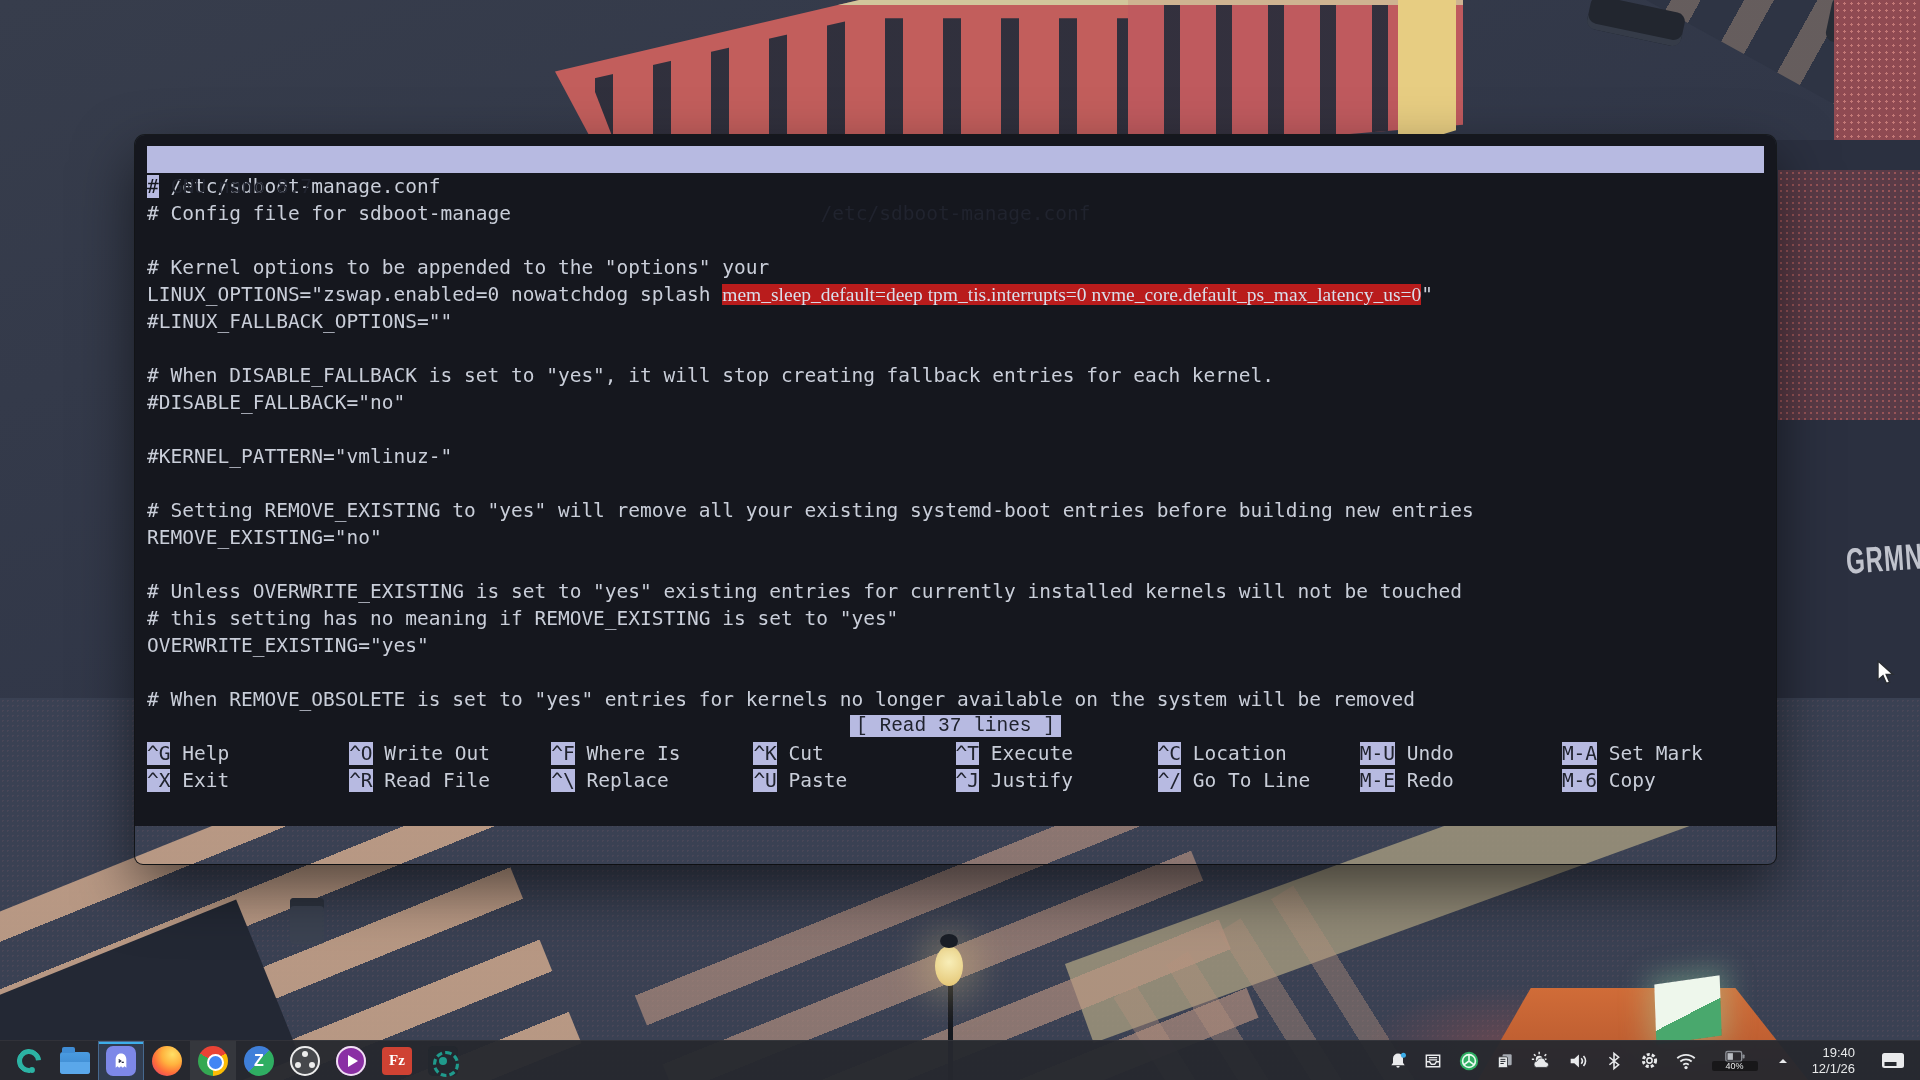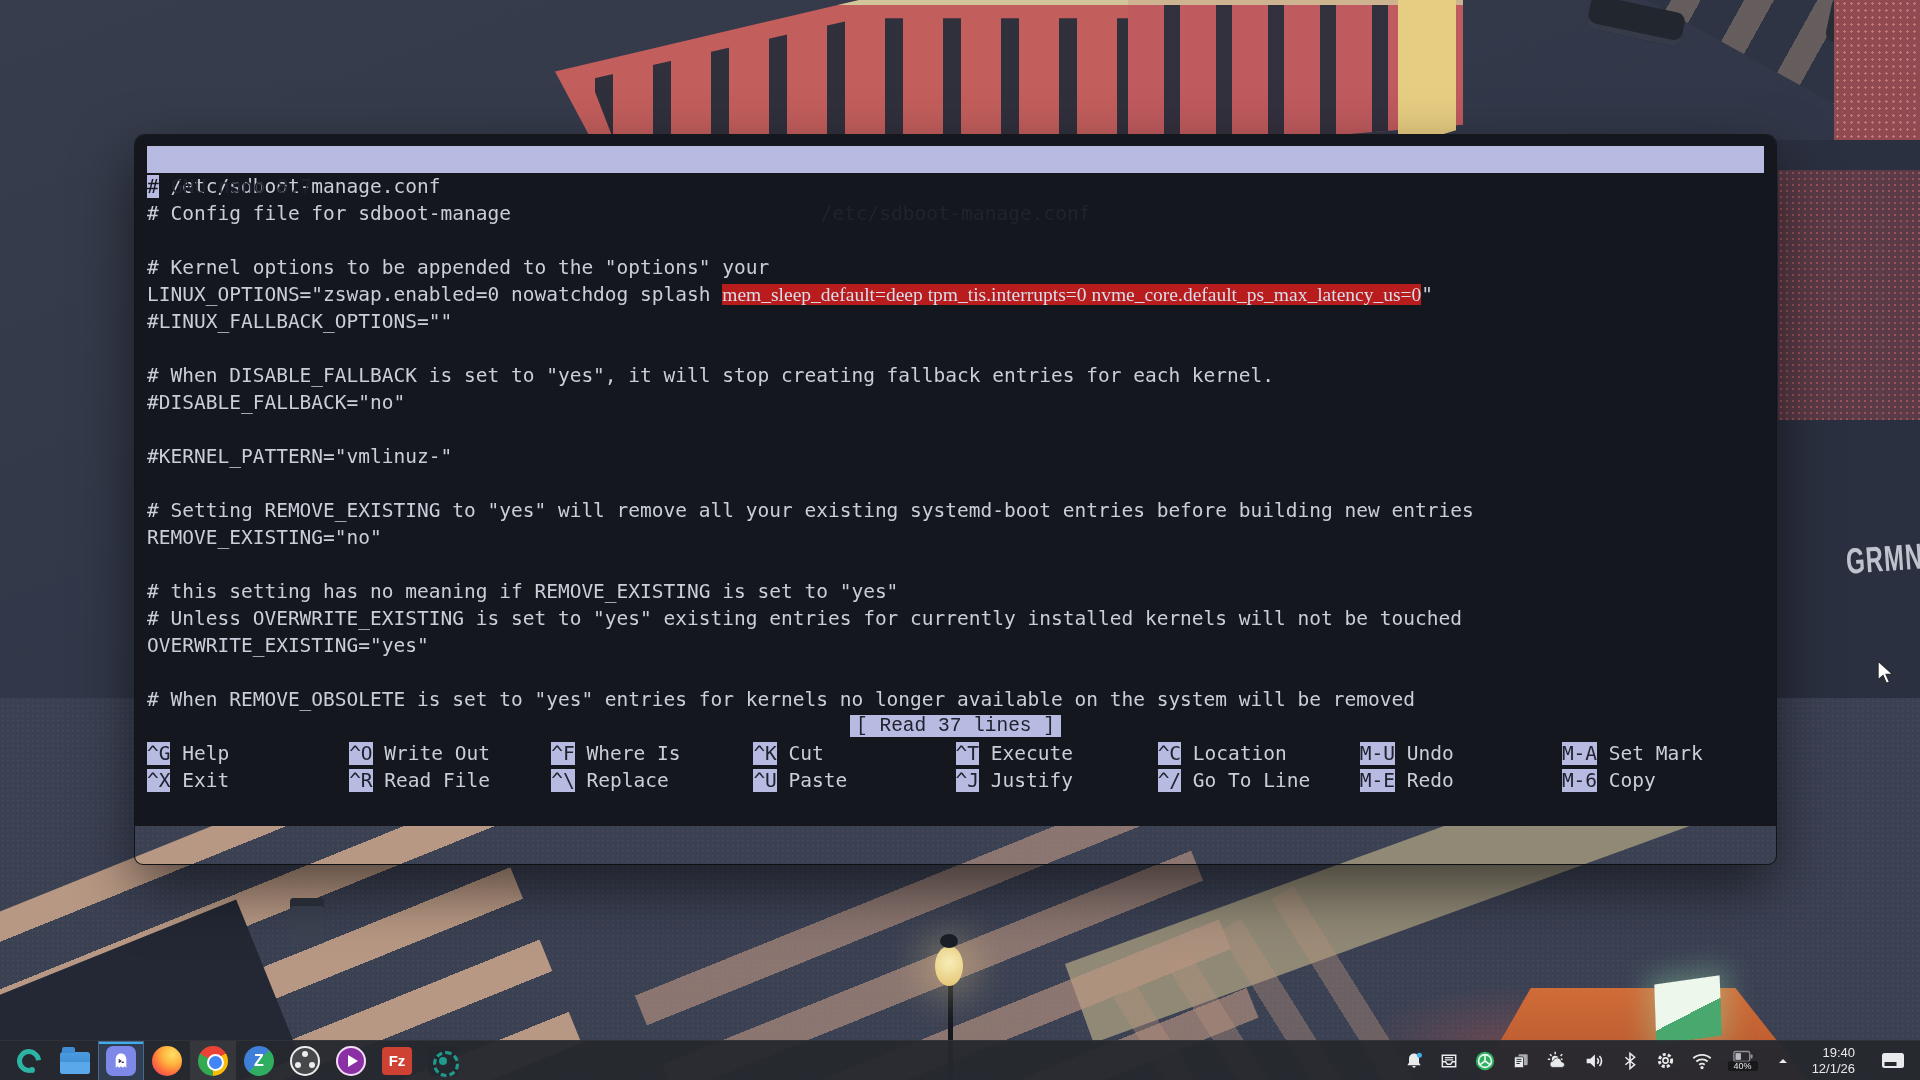--- a/index.html
+++ b/index.html
@@ -138,33 +138,33 @@
     color:#fff; font-weight:bold; font-size:16px; }
   .ic-obs { width:30px; height:30px; border-radius:50%; background:#46484c;
     box-shadow:inset 0 0 0 2px #ececec; }
   .ic-obs::before { content:""; position:absolute; left:12px; top:5px; width:6px; height:6px;
     border-radius:50%; background:#ececec; box-shadow:-7px 11px 0 #ececec, 7px 11px 0 #ececec; }
   .ic-stremio { width:30px; height:30px; border-radius:50%; background:#8a2fa4;
     box-shadow:inset 0 0 0 2px rgba(255,255,255,.85); }
   .ic-stremio::after { content:""; position:absolute; left:12px; top:9px;
     border-left:10px solid #fff; border-top:6px solid transparent; border-bottom:6px solid transparent; }
   .ic-fz { width:30px; height:28px; background:#cf4233; border-radius:4px; color:#fff;
-    font-weight:bold; font-size:15px; display:flex; align-items:center; justify-content:center; }
+    font-weight:bold; font-size:15px; display:flex; align-items:center; justify-content:center;font-family:Liberation Serif, serif; }
   .ic-tealring { width:30px; height:30px; background:#23272e; border-radius:5px; }
   .ic-tealring::before { content:""; position:absolute; left:5px; top:5px; width:20px;
     height:20px; border-radius:50%; border:3px dashed #1f9a8c; }
   .ic-tealring::after { content:""; position:absolute; left:11px; top:11px; width:8px;
     height:8px; border-radius:50%; background:#1f9a8c; }
 
   .tb-spacer { flex:1; }
   .tray { display:flex; align-items:center; gap:15px; padding-right:8px; }
   .tray-item { position:relative; display:flex; flex-direction:column; align-items:center;
     justify-content:center; min-width:20px; }
   .batt-label { font-size:9px; color:#e8e9ea; margin-top:-2px; background:rgba(0,0,0,.45);
-    padding:0 6px; border-radius:2px;text-align:right; }
+    padding:0 14px; border-radius:2px;text-align:right; }
   .clock { text-align:right; color:#e8e9ea; font-size:13px; line-height:1.18; margin-left:4px; }
   .show-desktop { margin-left:10px; }
 
   
   .mouse { position:absolute; left:1876px; top:660px; }
 </style>
 </head>
 <body>
 
 <div class="screen">
@@ -214,22 +214,22 @@
           <div class="tline"><span>#LINUX_FALLBACK_OPTIONS=""</span></div>
           <div class="tline">&nbsp;</div>
           <div class="tline"><span># When DISABLE_FALLBACK is set to "yes", it will stop creating fallback entries for each kernel.</span></div>
           <div class="tline"><span>#DISABLE_FALLBACK="no"</span></div>
           <div class="tline">&nbsp;</div>
           <div class="tline"><span>#KERNEL_PATTERN="vmlinuz-"</span></div>
           <div class="tline">&nbsp;</div>
           <div class="tline"><span># Setting REMOVE_EXISTING to "yes" will remove all your existing systemd-boot entries before building new entries</span></div>
           <div class="tline"><span>REMOVE_EXISTING="no"</span></div>
           <div class="tline">&nbsp;</div>
+          <div class="tline"><span># Unless OVERWRITE_EXISTING is set to "yes" existing entries for currently installed kernels will not be touched</span></div>
           <div class="tline"><span># this setting has no meaning if REMOVE_EXISTING is set to "yes"</span></div>
-          <div class="tline"><span># Unless OVERWRITE_EXISTING is set to "yes" existing entries for currently installed kernels will not be touched</span></div>
           <div class="tline"><span>OVERWRITE_EXISTING="yes"</span></div>
           <div class="tline">&nbsp;</div>
           <div class="tline"><span># When REMOVE_OBSOLETE is set to "yes" entries for kernels no longer available on the system will be removed</span></div>
         </div>
       <div class="nano-status">
         <span>[ Read 37 lines ]</span>
       </div>
       <div class="nano-shortcuts">
           <div class="sc"><span class="key">^G</span> Help</div>
           <div class="sc"><span class="key">^O</span> Write Out</div>

